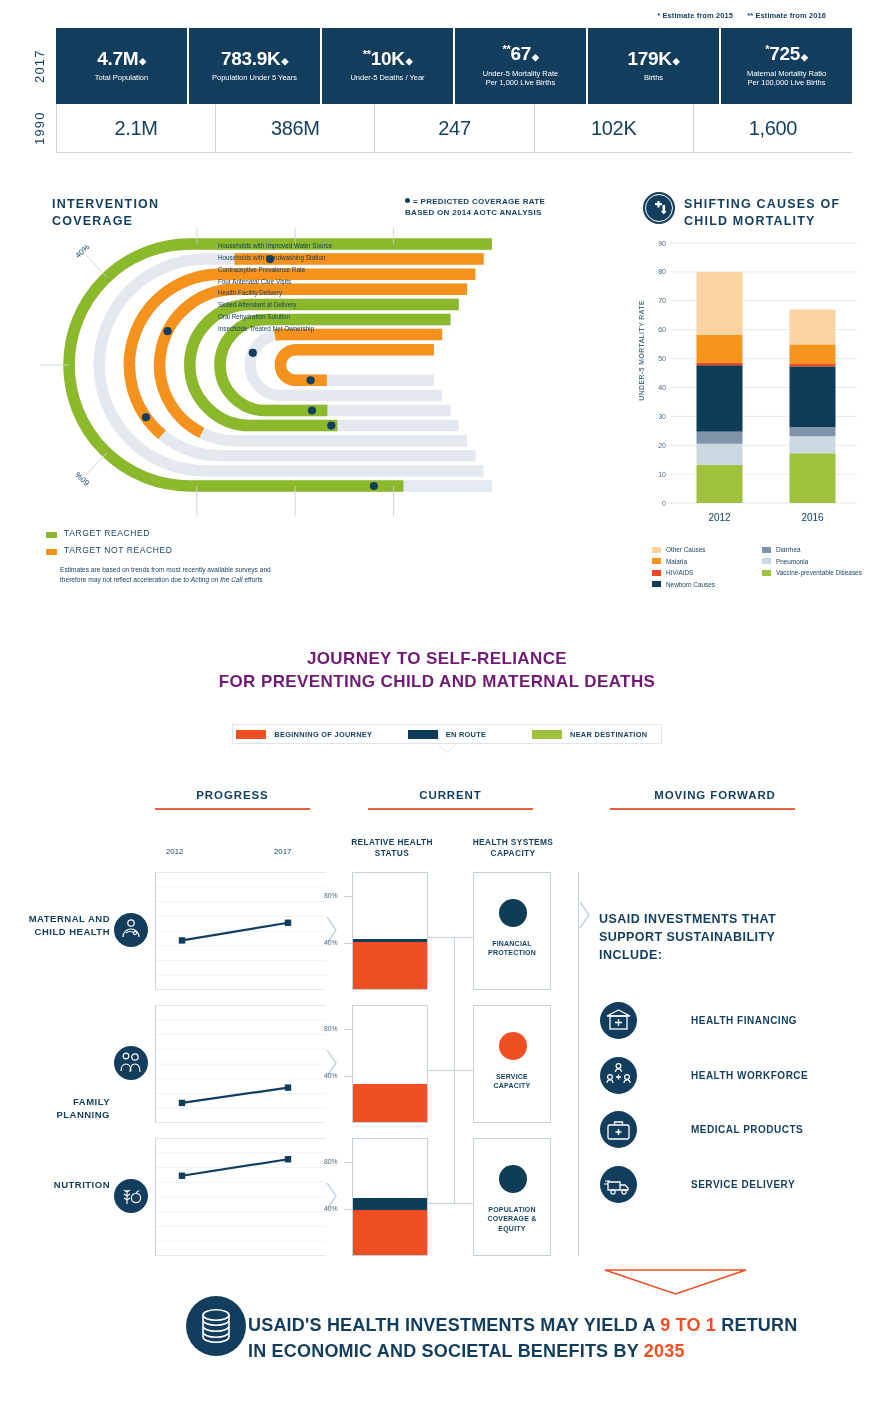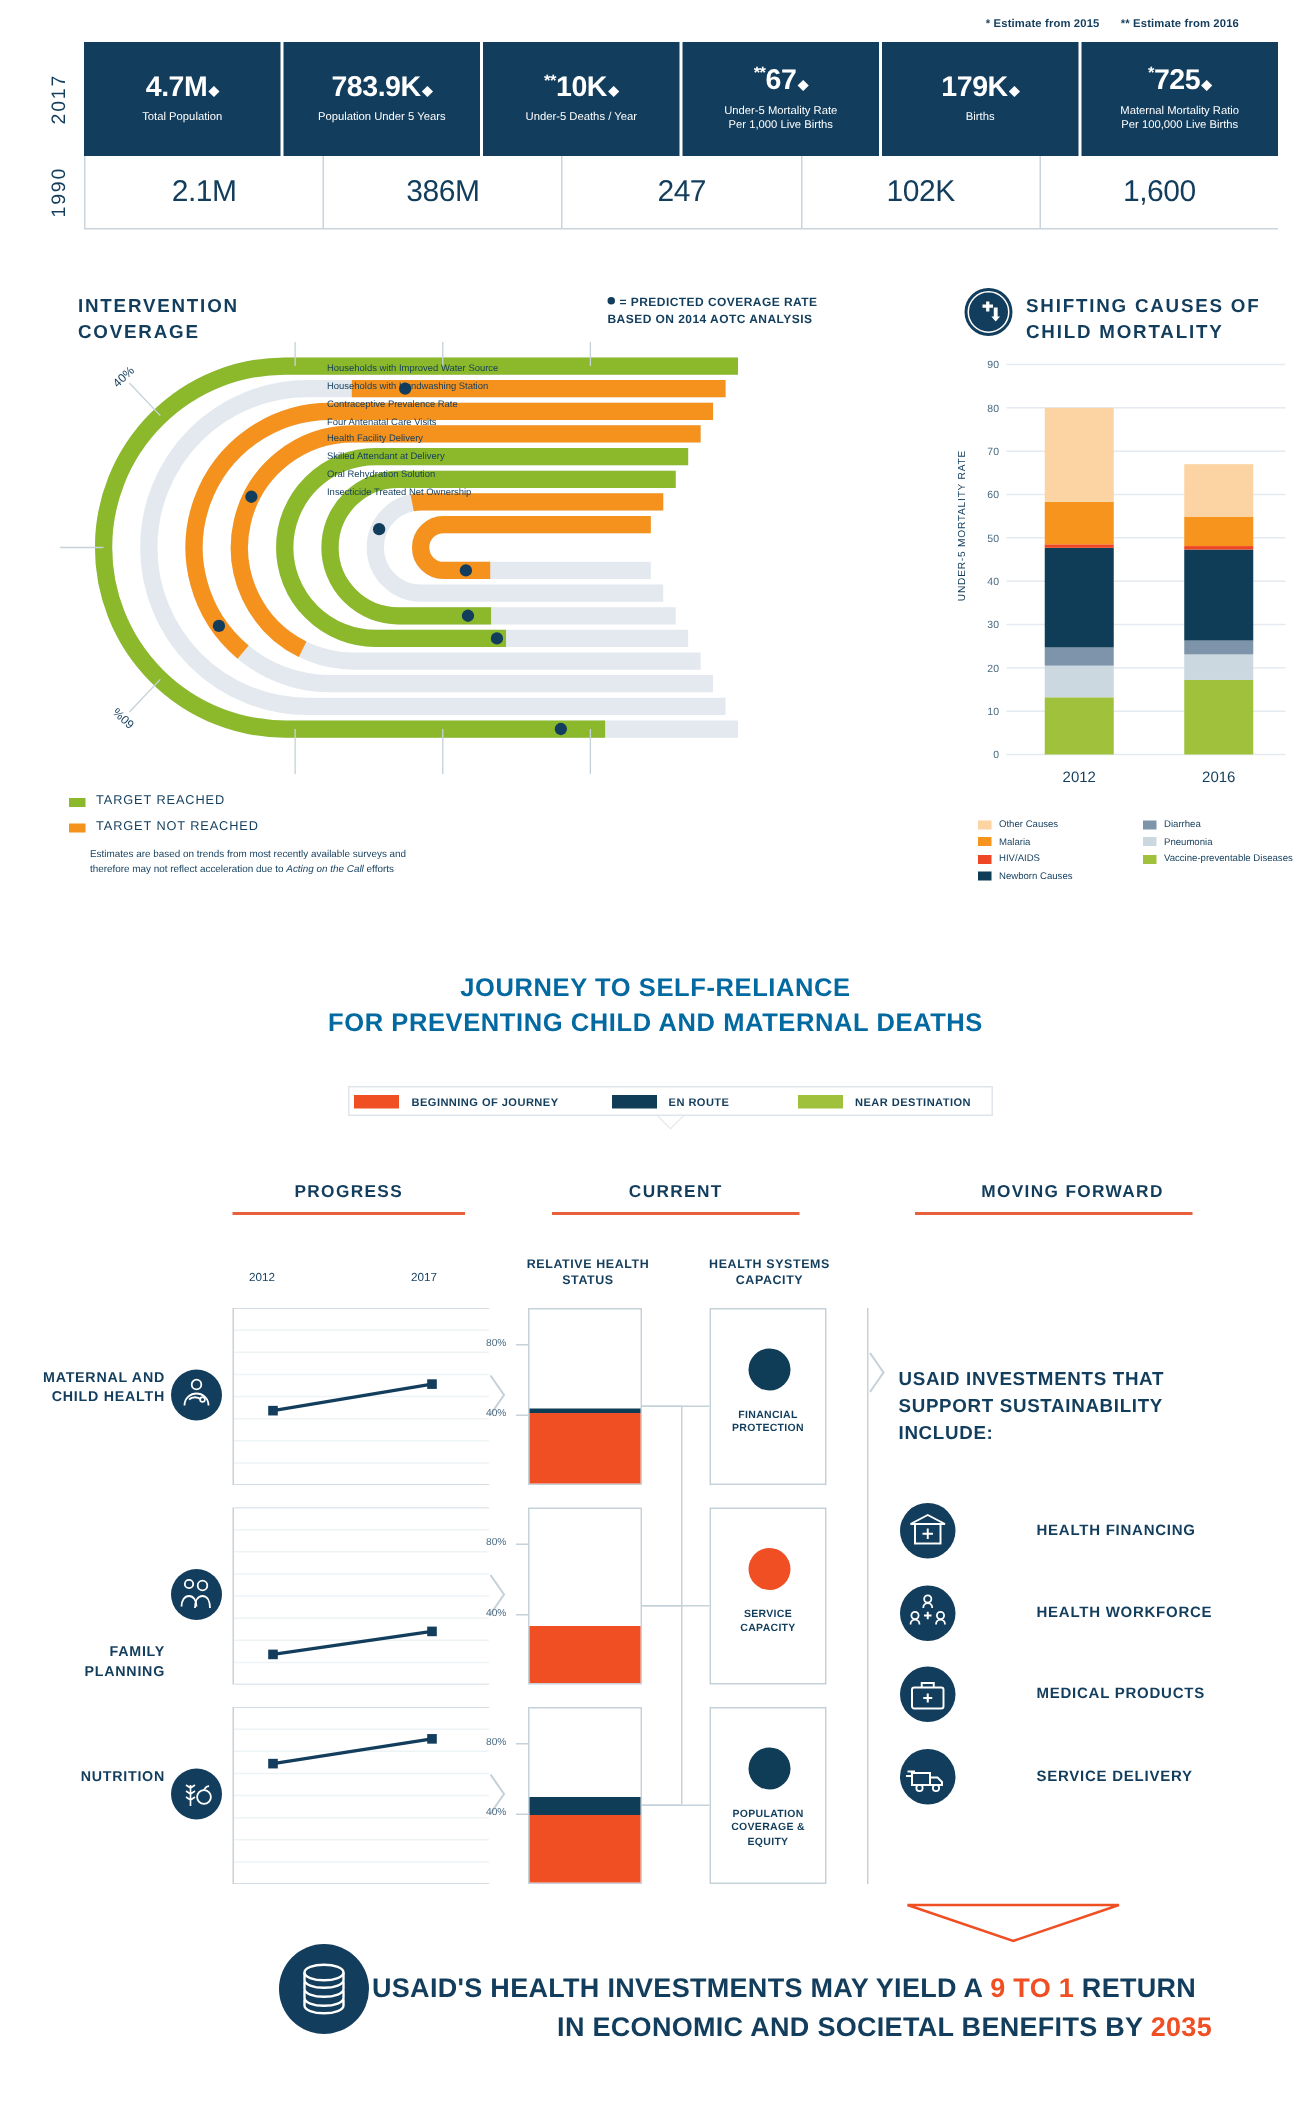--- a/index.html
+++ b/index.html
@@ -100,21 +100,21 @@
     display: flex; font-size: 6.4px; color: #123d5c;
   }
   #bar-legend .col { width: 110px; }
   #bar-legend .row { display: flex; align-items: center; height: 11.5px; }
   #bar-legend .sw { width: 9px; height: 6px; margin-right: 5px; flex: none; }
 
   
   #journey-title {
     position: absolute; left: 0; right: 0; top: 648px;
     text-align: center; font-size: 17px; font-weight: bold;
-    letter-spacing: .4px; line-height: 1.35; color: #0369a1;
+    letter-spacing: .4px; line-height: 1.35; color: #701a75;
   }
   #journey-legend {
     position: absolute; left: 232px; top: 724px; width: 430px; height: 20px;
     border: 1px solid #dfe5ea; display: flex; align-items: center;
   }
   #journey-legend .item { display: flex; align-items: center; flex: 1; justify-content: center; }
   #journey-legend .sw { width: 30px; height: 9px; margin-right: 8px; }
   #journey-legend .lbl { font-size: 7.4px; font-weight: bold; letter-spacing: .3px; }
   #legend-notch {
     position: absolute; left: 438px; top: 744px;
@@ -175,21 +175,21 @@
   #coin-icon {
     position: absolute; left: 186px; top: 1296px;
     width: 60px; height: 60px; border-radius: 50%; background: #123d5c;
   }
   #banner-text {
     position: absolute; left: 248px; top: 1313px; width: 560px;
     font-size: 18px; font-weight: bold; letter-spacing: .2px;
     line-height: 1.42; color: #123d5c;
   }
   #banner-text .hl { color: #f04e23; }
-  #banner-text .l2 { display: block; text-align: right; }
+  #banner-text .l2 { display: block; text-align: left; }
 </style>
 </head>
 <body>
 
 <div class="footnote-row">
   <span>* Estimate from 2015</span>
   <span>** Estimate from 2016</span>
 </div>
 
 <div class="stats-wrap">

